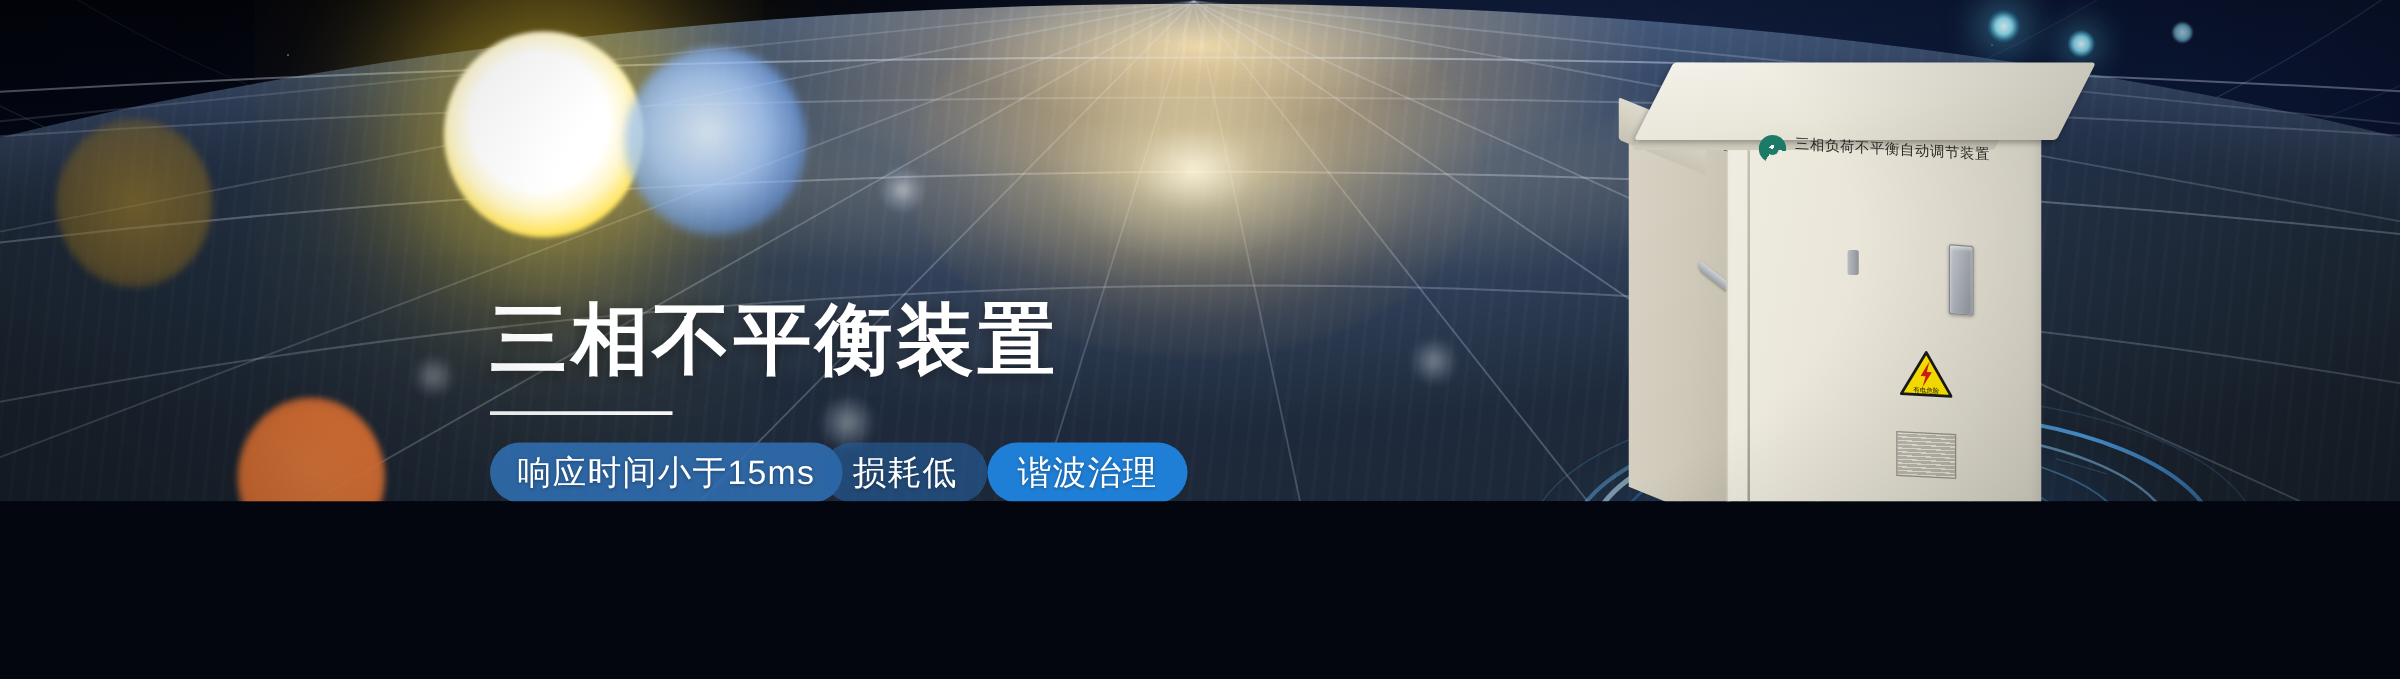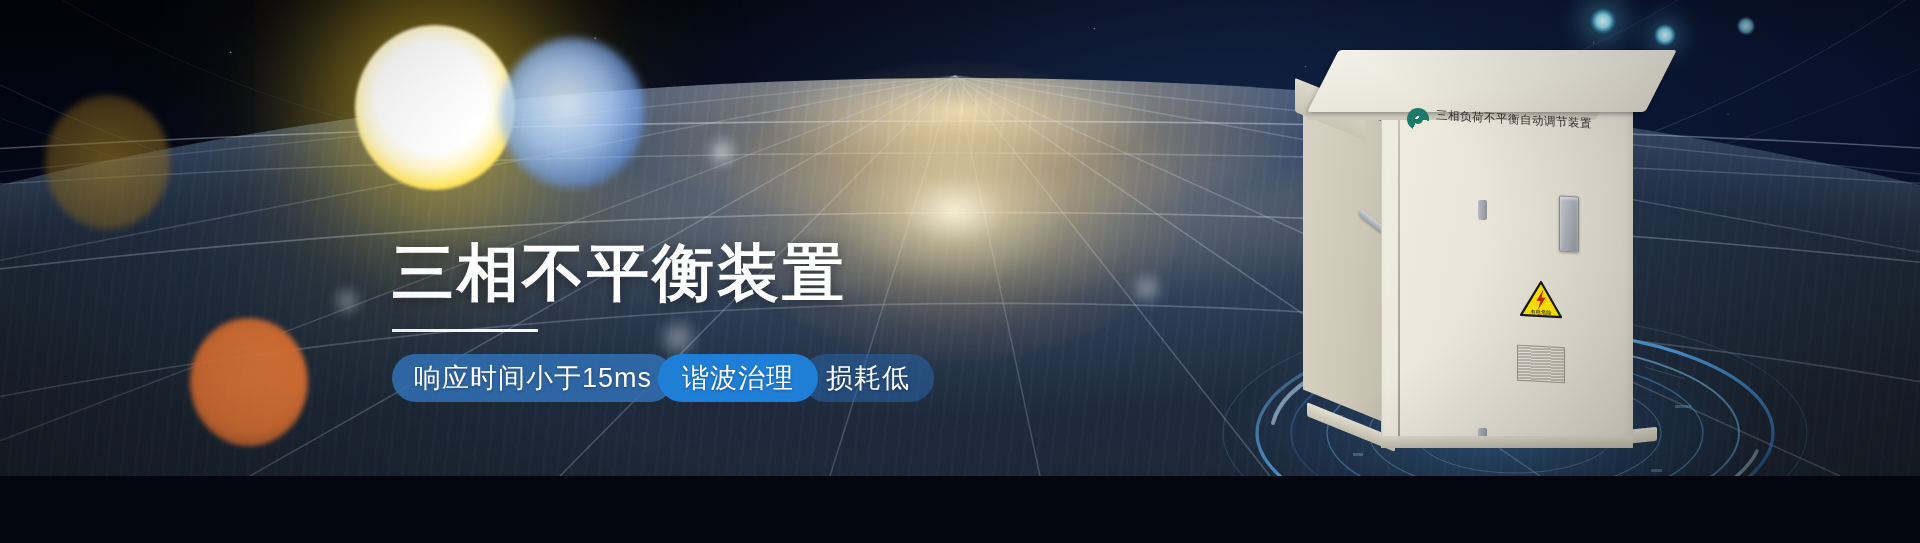--- a/index.html
+++ b/index.html
@@ -5,21 +5,21 @@
   * { margin:0; padding:0; box-sizing:border-box; }
   html, body {
     width:1920px; height:543px;
     overflow:hidden;
     background:#03060f;
     font-family:"Liberation Sans", sans-serif;
   }
 
   #banner {
     position:relative;
-    width:1920px; height:476px;
+    width:1920px; height:401px;
     overflow:hidden;
     background:#02050d;
   }
 
   
   .space {
     position:absolute; inset:0;
     background:
       radial-gradient(ellipse 900px 420px at 62% 30%, rgba(22,40,78,.85) 0%, rgba(6,12,28,0) 70%),
       radial-gradient(ellipse 1200px 600px at 95% 20%, rgba(12,26,62,.9) 0%, rgba(3,6,16,0) 72%),
@@ -502,19 +502,19 @@
 
     <div class="cab-vent"></div>
     <div class="cab-base-rail"></div>
   </div>
 
   <div class="copy">
     <div class="headline">三相不平衡装置</div>
     <div class="rule"></div>
     <div class="tags">
       <span class="tag t1">响应时间小于15ms</span>
+      <span class="tag t3">损耗低</span>
       <span class="tag t2">谐波治理</span>
-      <span class="tag t3">损耗低</span>
     </div>
   </div>
 
   <div class="vignette"></div>
 </div>
 
 </body></html>

